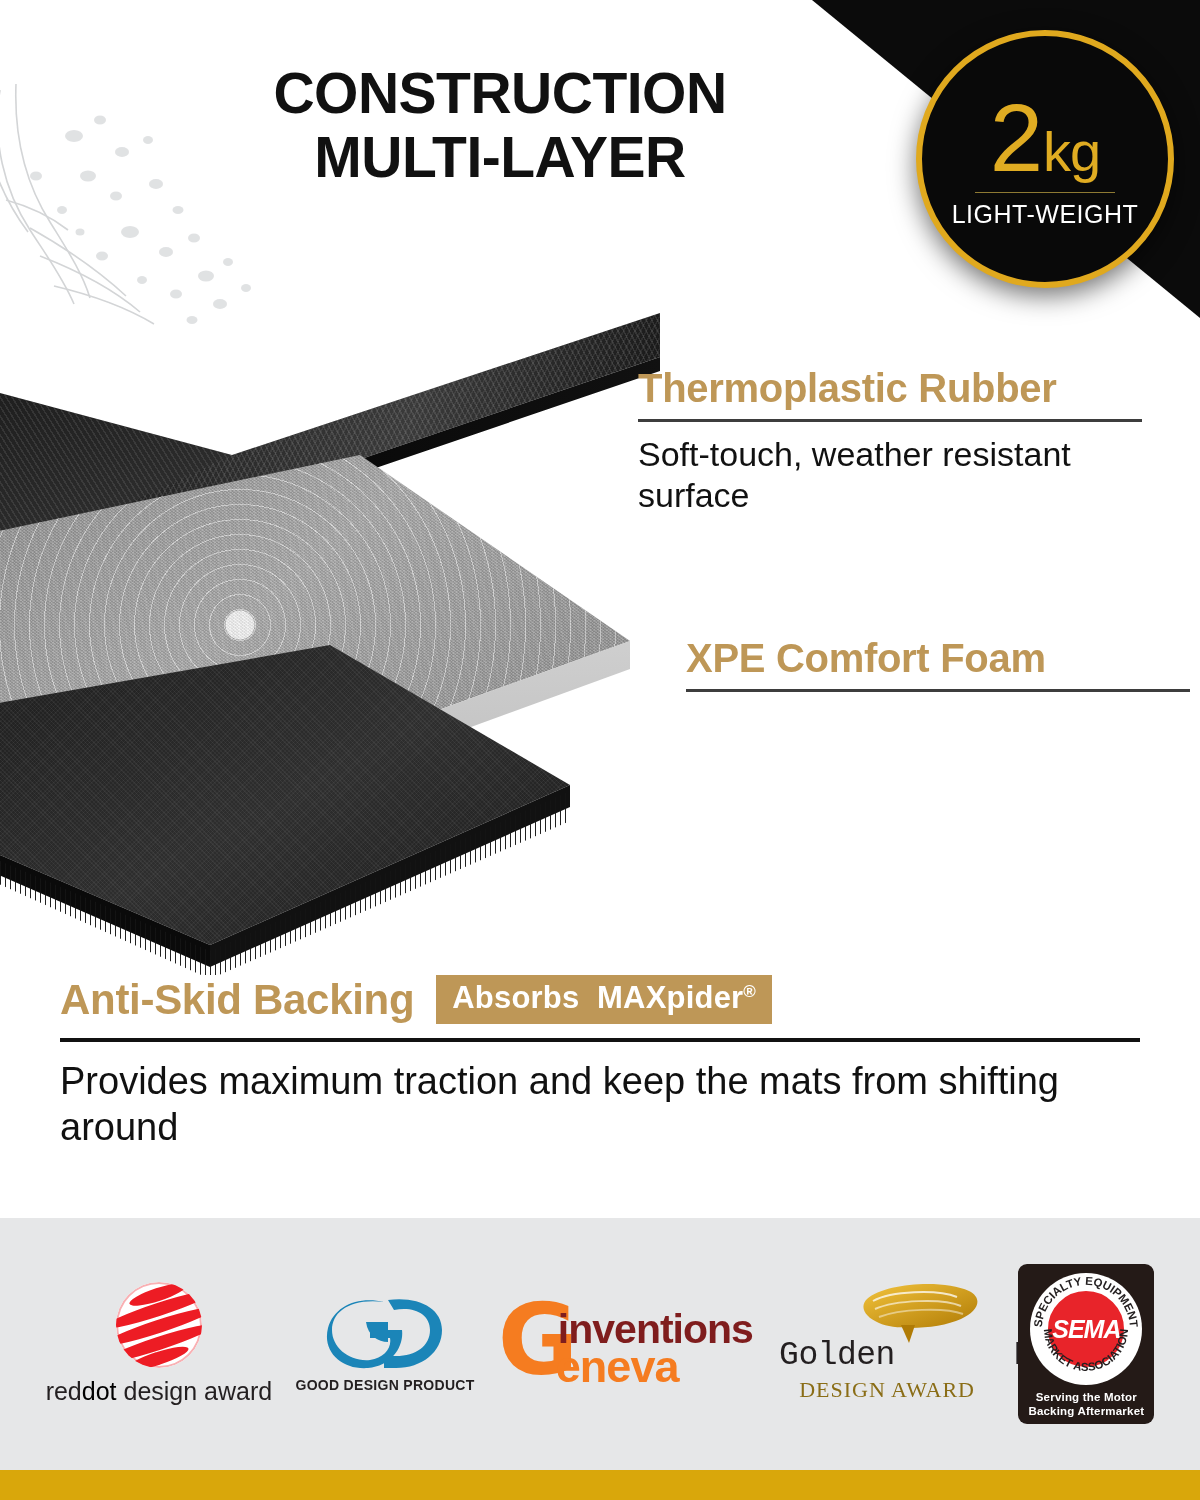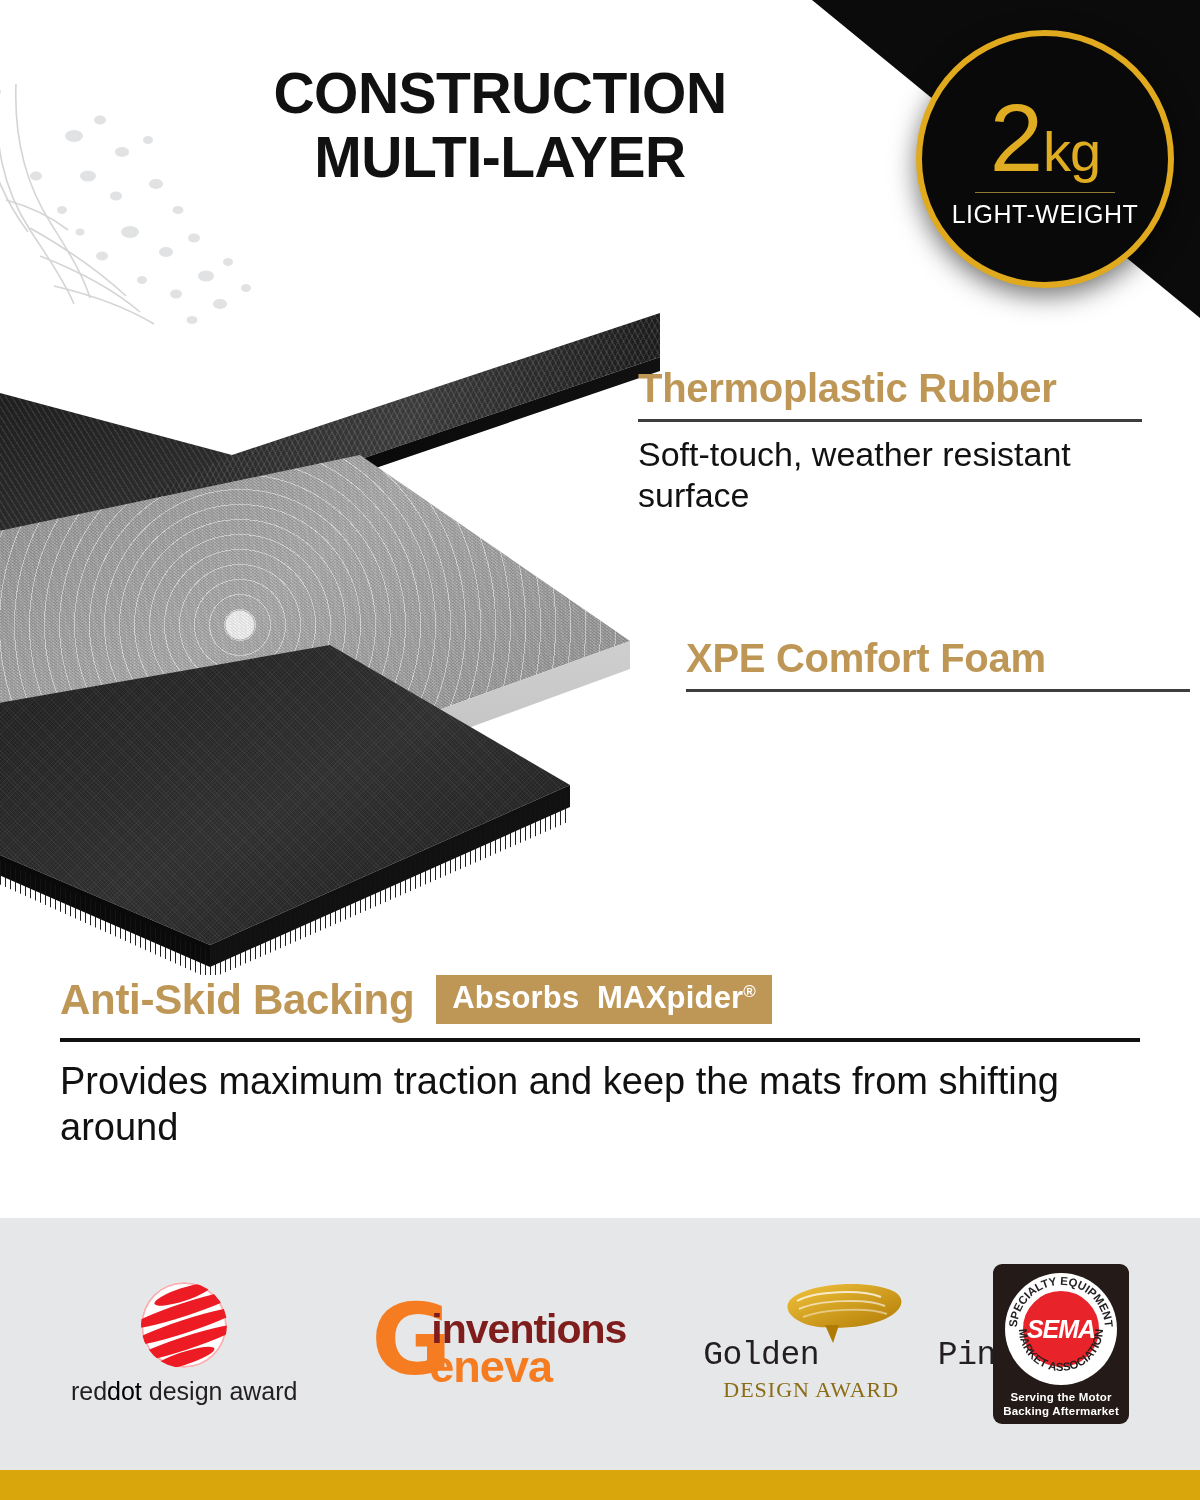--- a/index.html
+++ b/index.html
@@ -285,20 +285,32 @@
         <i></i>
           <i></i>
           <i></i>
           <i></i>
           <i></i>
         <div class="rd-ring"></div>
       </div>
       <div class="rd-txt"><span>red</span><b>dot</b><span> design award</span></div>
     </div>
 
+    <div class="award">
+      <div class="gd-mark">
+        <svg viewBox="0 0 118 74">
+          <path d="M58 6 C24 2 6 16 6 34 C6 52 24 66 44 64 C58 62 66 52 64 42 L44 42 L44 34 L76 34
+                   C78 50 66 70 42 72 C16 74 -4 56 2 32 C8 10 32 0 58 6 Z" fill="#1b85b8"></path>
+          <path d="M62 4 C92 0 116 12 116 34 C116 56 96 72 70 72 L58 72 L58 60 L70 60
+                   C90 60 104 50 104 34 C104 18 88 10 68 14 Z" fill="#1b85b8"></path>
+          <path d="M40 26 L62 26 L62 46 C52 46 42 40 40 26 Z" fill="#1b85b8"></path>
+        </svg>
+      </div>
+      <div class="gd-txt">GOOD DESIGN PRODUCT</div>
+    </div>
 
     <div class="award">
       <div class="ig">
         <div class="ig-g">G</div>
         <div class="ig-inv">inventions</div>
         <div class="ig-gen">eneva</div>
       </div>
     </div>
 
     <div class="award">

